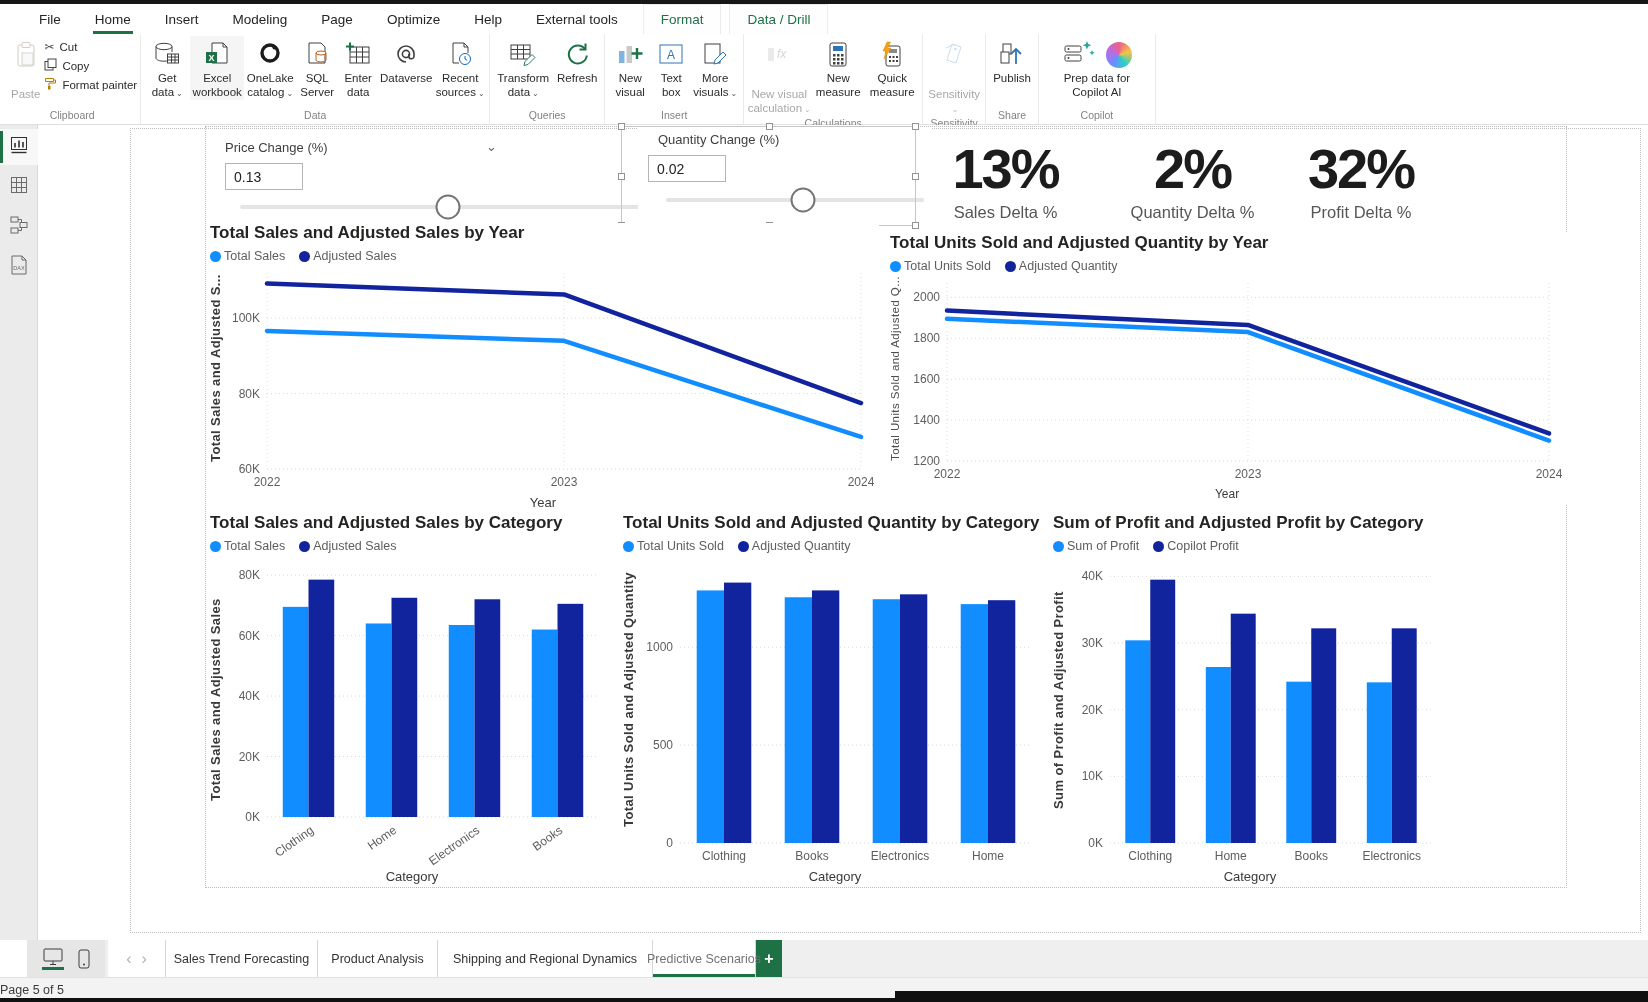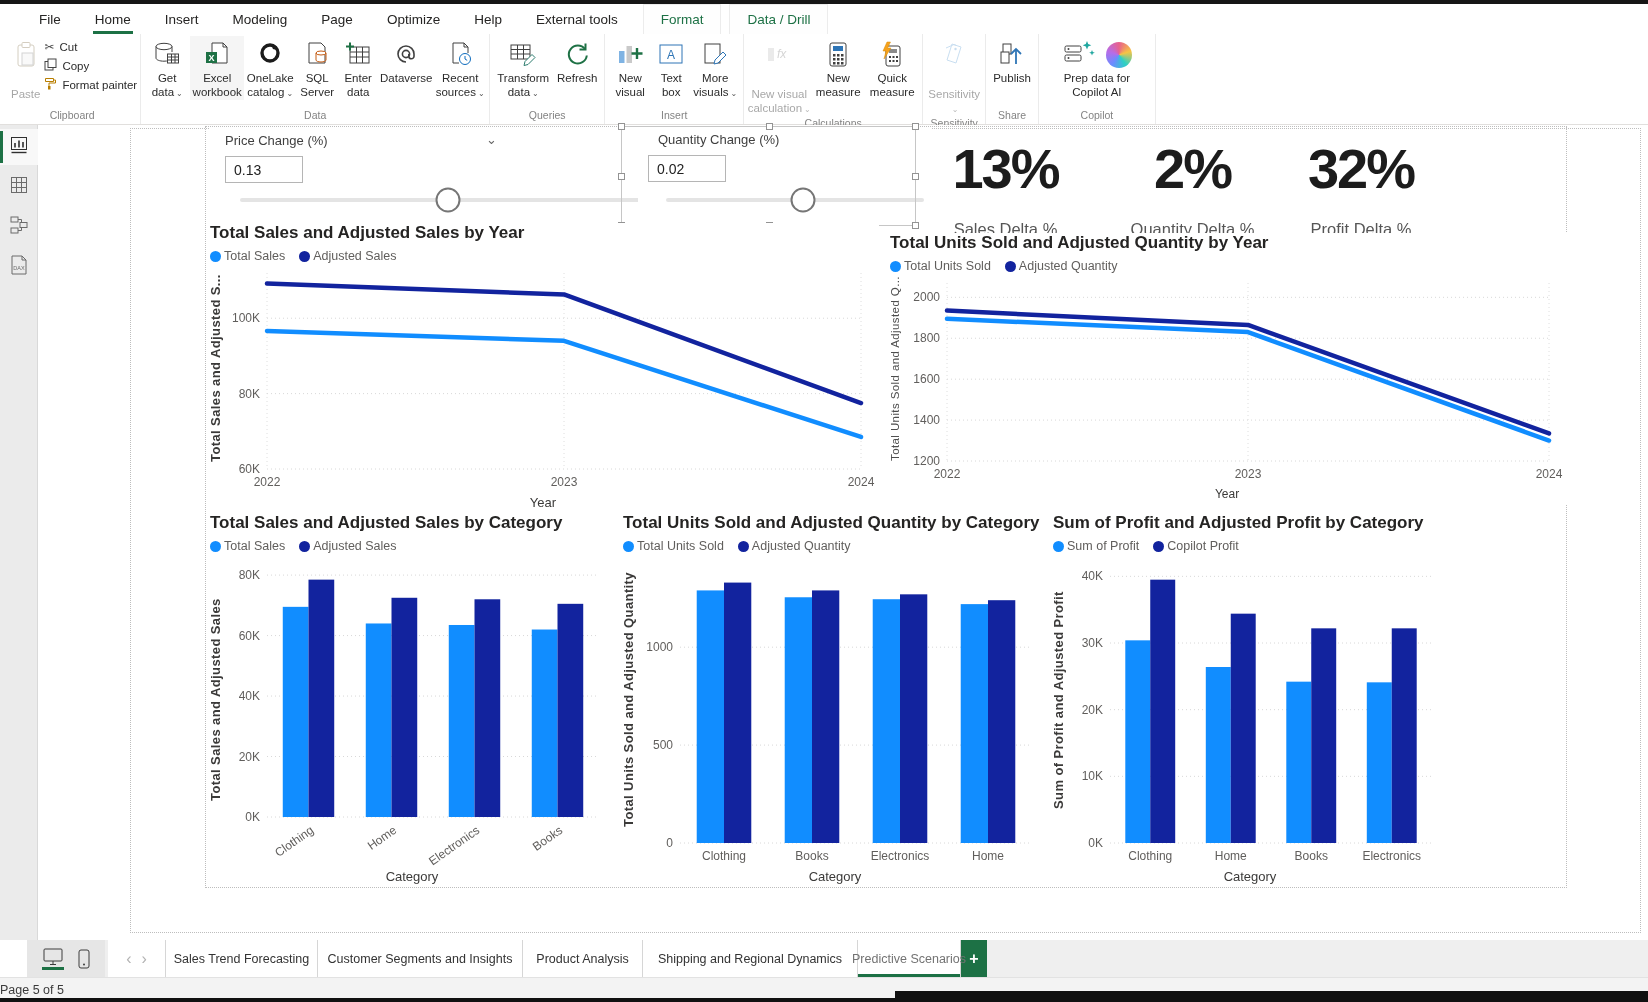--- a/index.html
+++ b/index.html
@@ -42,21 +42,21 @@
   .slicer-input { border:1px solid #b5b5b5; width:78px; height:27px; font-size:14px; padding:0 8px; color:#222; font-family:inherit; margin:8px 0 0 15px; background:#fff; }
   .slider-track { position:absolute; height:4px; background:#e4e4e4; border-radius:2px; }
   .slider-handle { position:absolute; top:50%; width:25px; height:25px; border:2px solid #767676; border-radius:50%; background:#fff; transform:translate(-50%,-50%); cursor:pointer; }
   .slicer-chev { position:absolute; color:#666; font-size:13px; cursor:pointer; }
 
   .sel-frame { position:absolute; border:1px solid #c6c6c6; pointer-events:none; }
   .hnd { position:absolute; width:7px; height:7px; background:#fff; border:1px solid #939393; }
 
   .kpi { position:absolute; text-align:center; }
   .kpi-num { font-size:56px; font-weight:600; letter-spacing:-2px; color:#1c1c1c; line-height:1.05; }
-  .kpi-label { font-size:16.5px; color:#565656; margin-top:21px; white-space:nowrap; }
+  .kpi-label { font-size:16.5px; color:#565656; margin-top:4px; white-space:nowrap; }
 
   .chart { position:absolute; display:flex; flex-direction:column; background:#fff; }
   .c-title { font-size:17px; font-weight:600; color:#252423; white-space:nowrap; padding-left:3px; height:22px; }
   .c-legend { display:flex; gap:14px; align-items:center; font-size:12.5px; color:#605E5C; height:22px; padding-left:3px; }
   .lg { display:flex; align-items:center; gap:3px; cursor:pointer; }
   .lg-dot { width:11px; height:11px; border-radius:50%; }
   .c-plot { flex:1; position:relative; }
   .c-ylab { position:absolute; left:0; top:0; bottom:26px; width:16px; display:flex; align-items:center; justify-content:center; writing-mode:vertical-rl; transform:rotate(180deg); font-size:13px; font-weight:600; color:#3b3a39; letter-spacing:.4px; white-space:nowrap; }
   .c-svg { position:absolute; left:16px; right:0; top:0; bottom:0; }
   .c-xlab { height:18px; text-align:center; font-size:13px; color:#3b3a39; }
@@ -412,21 +412,21 @@
             <path d="M14 2v4h4" stroke="#6b6b6b" fill="none"></path>
             <text x="11" y="16" text-anchor="middle" font-size="5.5" fill="#6b6b6b">DAX</text>
           </svg></span>
     </div>
   </div>
 
   <div class="canvas">
     <div class="dashed" style="left:92px;top:3px;width:1511px;height:805px;"></div>
     <div class="dashed" style="left:167px;top:1px;width:1362px;height:762px;"></div>
 
-    <div class="visual" style="left:172px;top:3px;width:450px;height:97px;">
+    <div class="visual" style="left:172px;top:10px;width:450px;height:97px;">
       <div class="slicer-title">Price Change (%)</div>
       <span class="slicer-chev" style="left:276px;top:4px;">⌄</span>
       <input class="slicer-input" value="0.13" style="">
       <div class="slider-track" style="left:30px;top:70px;width:415px;">
         <div class="slider-handle" style="left: 50%;"></div>
       </div>
     </div>
 
     <div class="visual" style="left:600px;top:2px;width:293px;height:98px;">
       <div class="slicer-title" style="padding-left:20px;">Quantity Change (%)</div>
@@ -669,21 +669,20 @@
             <circle cx="6" cy="15.5" r="1" fill="#3c3c3c"></circle>
           </svg>
         </span>
     </div>
     <div class="nav-arrows">
       <span>‹</span>
       <span>›</span>
     </div>
     <div class="tabs">
       <div class="ptab first" style="width:153px;">Sales Trend Forecasting</div>
-      <div class="ptab" style="width:205px;">Customer Segments and Insights</div>
       <div class="ptab" style="width:120px;">Product Analysis</div>
       <div class="ptab" style="width:215px;">Shipping and Regional Dynamics</div>
       <div class="ptab active" style="width:103px;">Predictive Scenarios</div>
       <div class="addtab">+</div>
     </div>
   </div>
 
   <div class="statusbar">
     <span>Page 5 of 5</span>
   </div>

